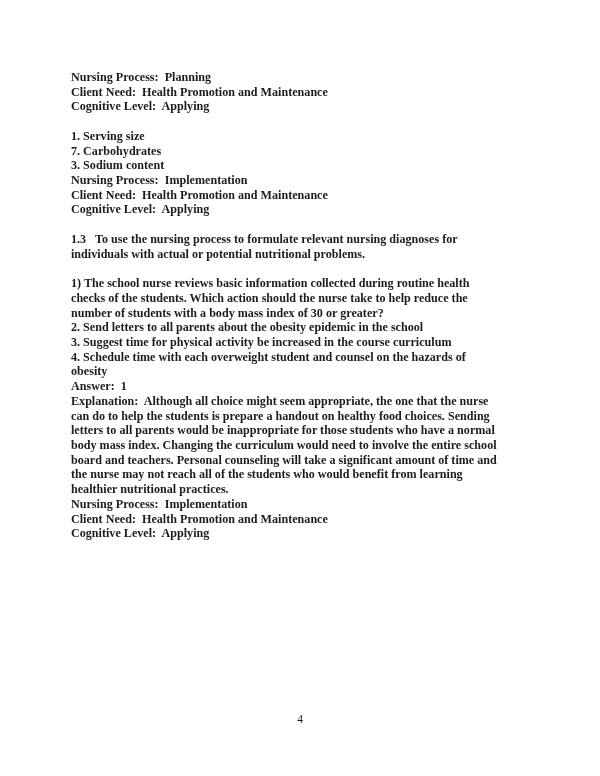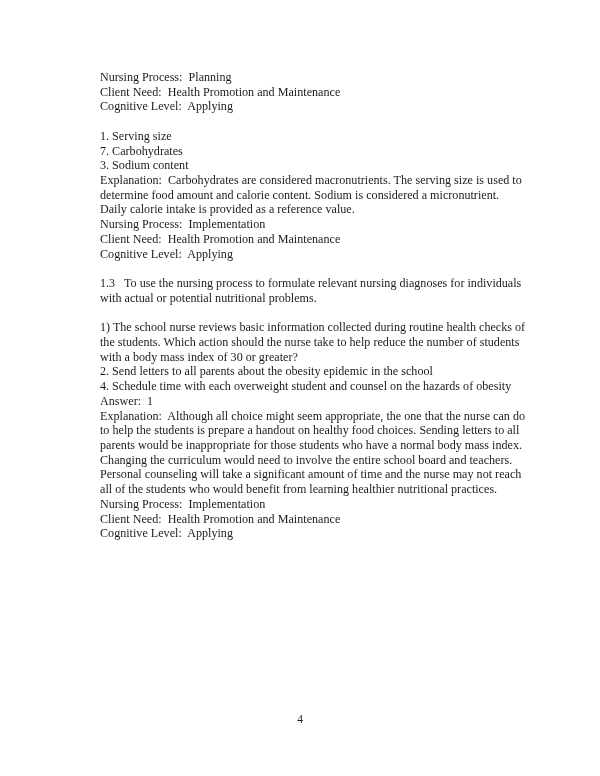--- a/index.html
+++ b/index.html
@@ -18,23 +18,24 @@
   .page {
     position: absolute;
     left: 0;
     top: 0;
     width: 600px;
     height: 776px;
     background: #ffffff;
   }
   .content {
     position: absolute;
-    left: 100px;
+    left: 71px;
     top: 70px;
     width: 426px;
+    font-weight: bold;
   }
   .line {
     font-size: 12.1px;
     line-height: 14.72px;
     letter-spacing: 0.01px;
     white-space: pre-wrap;
     color: #1c1c1c;
   }
   .spacer {
     height: 14.72px;
@@ -61,37 +62,37 @@
       <div class="line">Client Need:  Health Promotion and Maintenance</div>
       <div class="line">Cognitive Level:  Applying</div>
     </div>
 
     <div class="spacer"></div>
 
     <div>
       <div class="line">1. Serving size</div>
       <div class="line">7. Carbohydrates</div>
       <div class="line">3. Sodium content</div>
-      <div class="line">Explanation:  Carbohydrates are considered macronutrients. The serving size is used to determine food amount and calorie content. Sodium is considered a micronutrient. Daily calorie intake is provided as a reference value.</div>
       <div class="line">Nursing Process:  Implementation</div>
       <div class="line">Client Need:  Health Promotion and Maintenance</div>
       <div class="line">Cognitive Level:  Applying</div>
     </div>
 
     <div class="spacer"></div>
 
     <div>
       <div class="line">1.3   To use the nursing process to formulate relevant nursing diagnoses for individuals with actual or potential nutritional problems.</div>
     </div>
 
     <div class="spacer"></div>
 
     <div>
       <div class="line">1) The school nurse reviews basic information collected during routine health checks of the students. Which action should the nurse take to help reduce the number of students with a body mass index of 30 or greater?</div>
       <div class="line">2. Send letters to all parents about the obesity epidemic in the school</div>
+      <div class="line">3. Suggest time for physical activity be increased in the course curriculum</div>
       <div class="line">4. Schedule time with each overweight student and counsel on the hazards of obesity</div>
       <div class="line">Answer:  1</div>
       <div class="line">Explanation:  Although all choice might seem appropriate, the one that the nurse can do to help the students is prepare a handout on healthy food choices. Sending letters to all parents would be inappropriate for those students who have a normal body mass index. Changing the curriculum would need to involve the entire school board and teachers. Personal counseling will take a significant amount of time and the nurse may not reach all of the students who would benefit from learning healthier nutritional practices.</div>
       <div class="line">Nursing Process:  Implementation</div>
       <div class="line">Client Need:  Health Promotion and Maintenance</div>
       <div class="line">Cognitive Level:  Applying</div>
     </div>
 
   </div>
 

